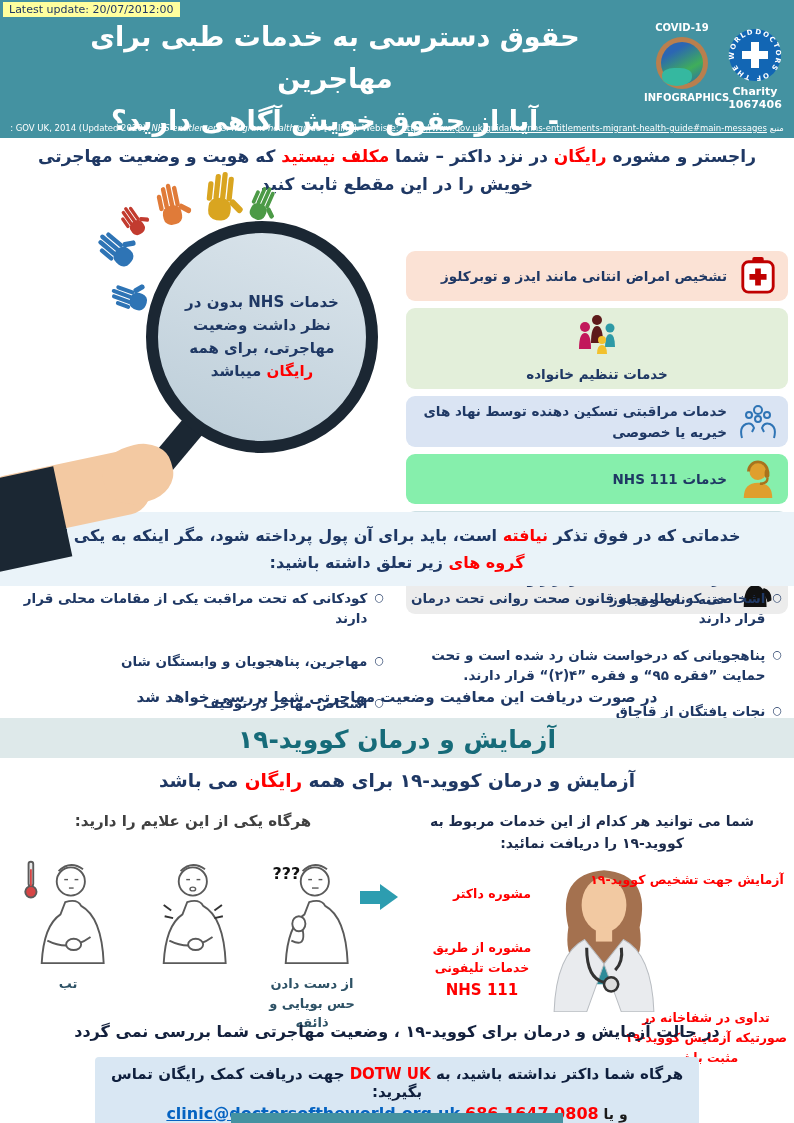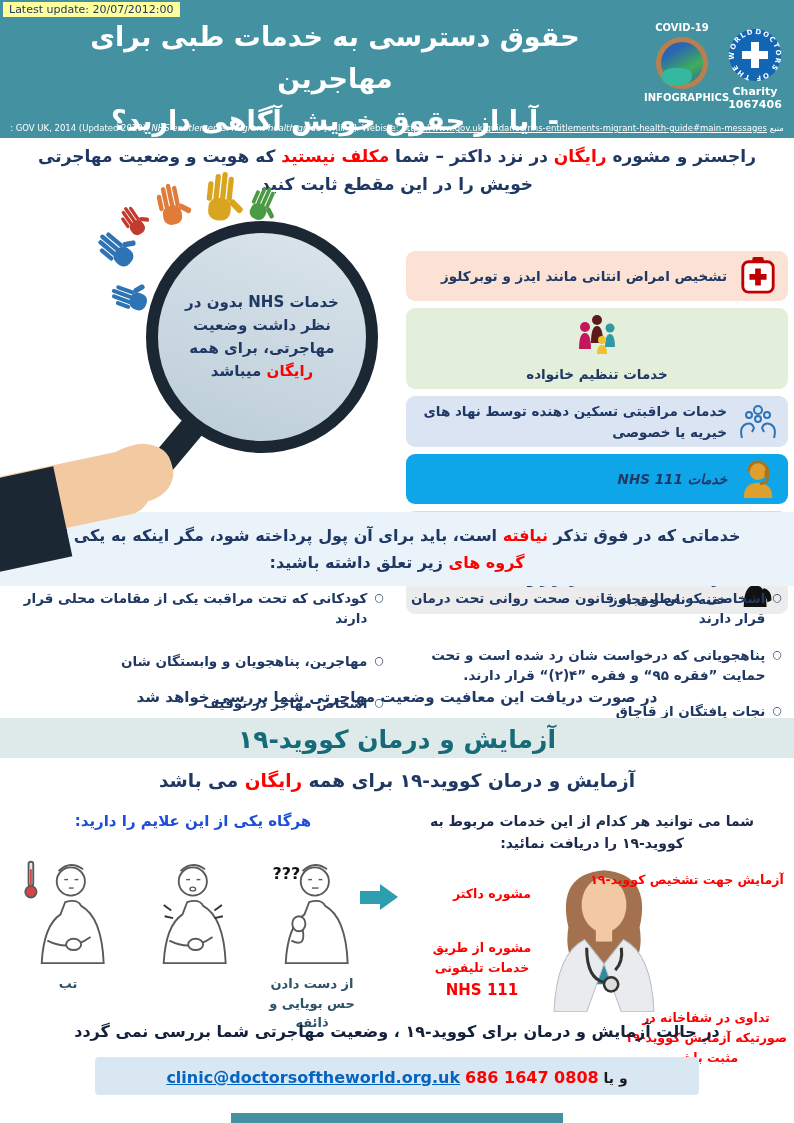--- a/index.html
+++ b/index.html
@@ -22,21 +22,21 @@
   
   .intro{position:absolute;top:142px;left:28px;width:738px;text-align:center;direction:rtl;color:#1f3864;font-weight:bold;font-size:17px;line-height:1.65;}
   .red{color:#ff0000;}
 
   
   .services{position:absolute;top:203px;right:6px;width:382px;display:flex;flex-direction:column;gap:7px;direction:rtl;}
   .service-row{display:flex;align-items:center;gap:9px;border-radius:9px;padding:5px 8px;min-height:36px;}
   .service-row .s-label{flex:1;color:#1f3864;font-weight:bold;font-size:13.5px;line-height:1.5;text-align:right;}
   .s-icon{width:44px;min-width:44px;display:flex;justify-content:center;}
   .bg1{background:#fbe2d5;margin-top:48px;} .bg2{background:#e3efda;flex-direction:column;} .bg3{background:#dae4f3;}
-  .bg4{background:#0ea5e9;font-style:italic;} .bg5{background:#cde0e4;} .bg6{background:#ececec;}
+  .bg4{background:#86efac;} .bg5{background:#cde0e4;} .bg6{background:#ececec;}
 
   
   .mag-zone{position:absolute;top:195px;left:0;width:400px;height:320px;}
   .hand-svg{position:absolute;}
   .lens{position:absolute;left:146px;top:26px;width:208px;height:208px;border-radius:50%;border:12px solid #1b2733;background:linear-gradient(200deg,#dbe5ec 0%,#bccdd8 100%);display:flex;align-items:center;justify-content:center;z-index:3;}
   .lens-text{width:162px;text-align:center;direction:rtl;color:#1f3864;font-weight:bold;font-size:15px;line-height:1.55;}
   .handle{position:absolute;left:160px;top:212px;width:25px;height:88px;background:#1b2733;transform:rotate(40deg);z-index:2;}
   .arm{position:absolute;left:-15px;top:268px;width:165px;height:64px;background:#f3c9a2;border-radius:24px;transform:rotate(-12deg);z-index:1;}
   .fist{position:absolute;left:103px;top:250px;width:70px;height:58px;background:#f3c9a2;border-radius:45%;transform:rotate(-15deg);z-index:2;}
   .sleeve{position:absolute;left:-48px;top:282px;width:112px;height:92px;background:#1b2733;transform:rotate(-12deg);z-index:2;}
@@ -50,21 +50,21 @@
   .ex-left{top:588px;left:8px;width:376px;}
   .ex-item{display:flex;gap:7px;margin-bottom:16px;}
   .ex-left .ex-item{margin-bottom:22px;}
   .bullet{color:#1f3864;font-size:11px;line-height:1.8;}
   .ex-note{position:absolute;top:688px;left:0;width:794px;text-align:center;direction:rtl;color:#1f3864;font-size:15px;font-weight:600;}
   .ex-note b{font-weight:900;}
 
   
   .covid-banner{position:absolute;top:718px;left:0;width:794px;height:40px;background:#dee9ea;color:#166b79;font-size:25px;font-weight:bold;text-align:center;line-height:44px;direction:rtl;}
   .covid-free{position:absolute;top:770px;left:0;width:794px;text-align:center;direction:rtl;color:#1f3864;font-size:18.5px;font-weight:bold;}
-  .symptoms-heading{position:absolute;top:812px;left:18px;width:350px;text-align:center;direction:rtl;color:#1d4ed8;font-size:15px;font-weight:600;}
+  .symptoms-heading{position:absolute;top:812px;left:18px;width:350px;text-align:center;direction:rtl;color:#404040;font-size:15px;font-weight:600;}
   .services-heading{position:absolute;top:810px;right:18px;width:368px;text-align:center;direction:rtl;color:#1b2a4a;font-size:14px;font-weight:600;line-height:1.6;}
   .symptoms{position:absolute;top:858px;left:14px;width:356px;display:flex;gap:14px;}
   .symptom{width:108px;text-align:center;}
   .symptom .sym-label{margin-top:4px;color:#2e5266;font-weight:bold;font-size:13px;line-height:1.5;direction:rtl;}
   .arrow{position:absolute;top:884px;left:360px;display:flex;align-items:center;}
   .arrow .stem{width:20px;height:13px;background:#2d9db0;}
   .arrow .head{width:0;height:0;border-top:13px solid transparent;border-bottom:13px solid transparent;border-left:18px solid #2d9db0;}
   .doctor{position:absolute;top:864px;left:548px;}
   .opt{position:absolute;color:#ff0000;font-weight:bold;font-size:12.5px;direction:rtl;text-align:center;line-height:1.6;}
   .opt-test{top:870px;right:2px;width:210px;}
@@ -426,20 +426,23 @@
   <div class="opt opt-phone">
     <span>مشوره از طریق</span><br>
     <span>خدمات تلیفونی</span><br>
     <span class="nhs">NHS 111</span>
   </div>
   <div class="opt opt-hospital">تداوی در شفاخانه در صورتیکه آزمایش کووید-۱۹ مثبت باشد</div>
 
   <div class="covid-note">در حالت آزمایش و درمان برای کووید-۱۹ ، وضعیت مهاجرتی شما بررسی نمی گردد</div>
 
   <div class="contact-box">
+    <div class="contact-l1">
+      <span>هرگاه شما داکتر نداشته باشید، به </span><span class="red">DOTW UK</span><span> جهت دریافت کمک رایگان تماس بگیرید:</span>
+    </div>
     <div class="contact-l2">
       <a class="email">clinic@doctorsoftheworld.org.uk</a><span class="or-txt"> و یا </span><span class="phone">0808 1647 686</span>
     </div>
   </div>
 
   <div class="bottom-bar"></div>
 
 </div>
 
 </body></html>

